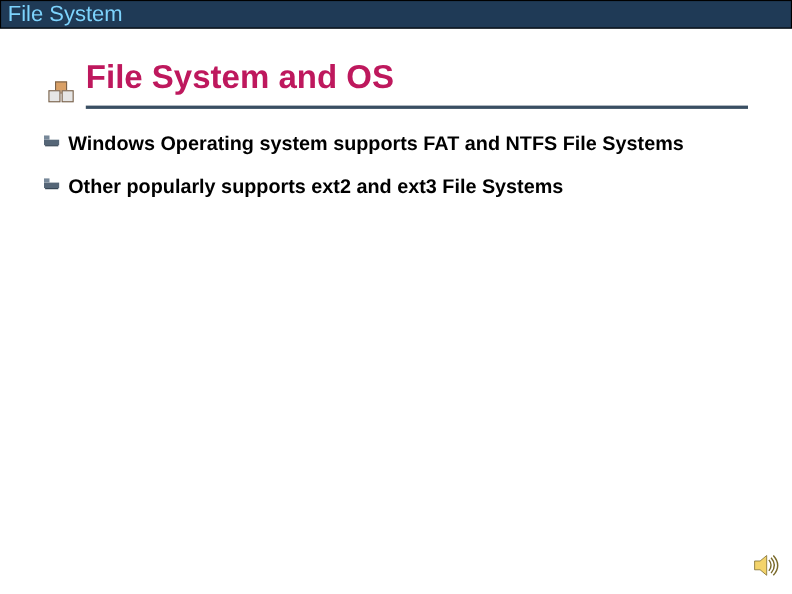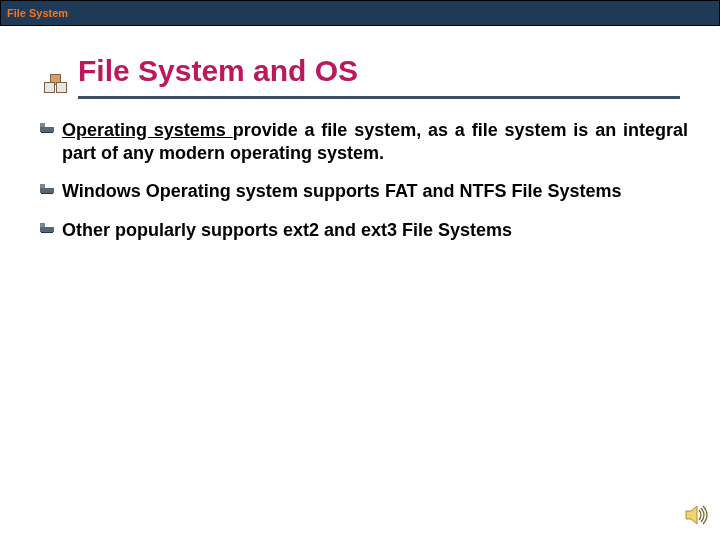--- a/index.html
+++ b/index.html
@@ -1,24 +1,24 @@
 <!DOCTYPE html>
 <html><head>
 <meta charset="utf-8">
 <style>
   * { margin: 0; padding: 0; box-sizing: border-box; }
   html, body { width: 720px; height: 540px; font-family: Arial, Helvetica, sans-serif; background: #ffffff; overflow: hidden; }
   .header {
     background: #1f3a56;
-    color: #f97316;
+    color: #7dd3fc;
     border: 1px solid #000000;
     height: 26px;
     padding: 2px 6px;
-    font-size: 11px;
-    font-weight: bold;
+    font-size: 20px;
+    font-weight: normal;
     display: flex;
     align-items: center;
   }
   .title-area {
     position: relative;
     margin-top: 28px;
     margin-left: 78px;
     margin-right: 40px;
     padding-bottom: 8px;
     border-bottom: 3px solid #3a4f63;
@@ -91,32 +91,20 @@
   <div class="title-squares">
     <div class="sq sq1"></div>
     <div class="sq sq2"></div>
     <div class="sq sq3"></div>
   </div>
   <div class="title">File System and OS</div>
 </div>
 
 <div class="content">
 
-  <div class="bullet">
-    <div class="glyph">
-      <svg width="14" height="12" viewBox="0 0 14 12">
-        <rect x="0" y="4" width="14" height="5" fill="#556677"></rect>
-        <rect x="0" y="0" width="5" height="4" fill="#778899"></rect>
-        <rect x="1" y="9" width="12" height="1" fill="#223344"></rect>
-      </svg>
-    </div>
-    <div class="btxt">
-      <span class="link-text">Operating systems </span><span>provide a file system, as a file system is an integral part of any modern operating system.</span>
-    </div>
-  </div>
 
   <div class="bullet">
     <div class="glyph">
       <svg width="14" height="12" viewBox="0 0 14 12">
         <rect x="0" y="4" width="14" height="5" fill="#556677"></rect>
         <rect x="0" y="0" width="5" height="4" fill="#778899"></rect>
         <rect x="1" y="9" width="12" height="1" fill="#223344"></rect>
       </svg>
     </div>
     <div class="btxt">Windows Operating system supports FAT and NTFS File Systems</div>

